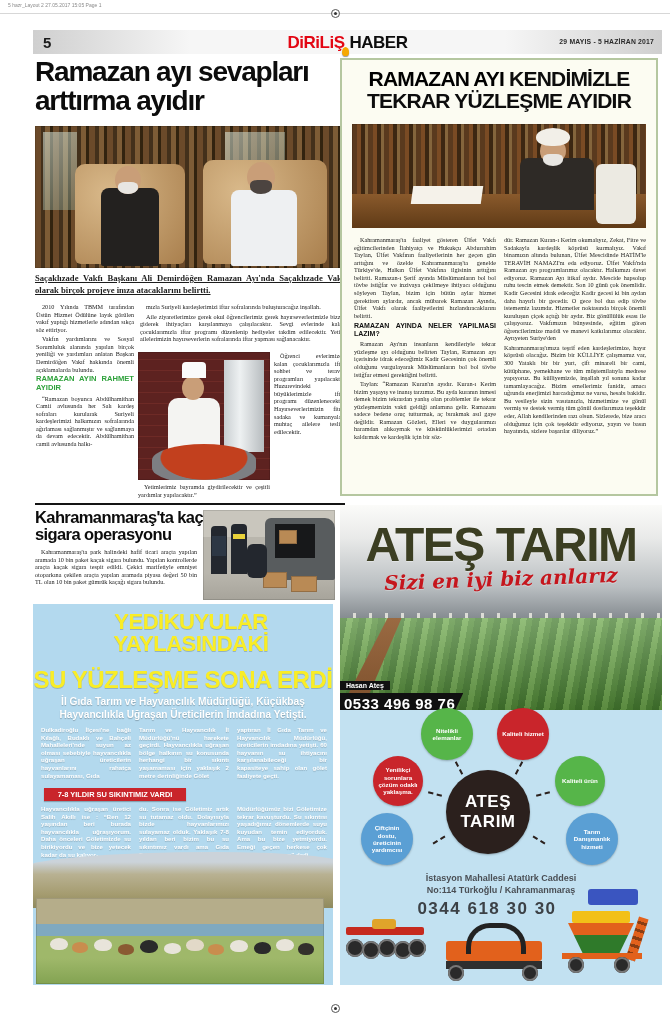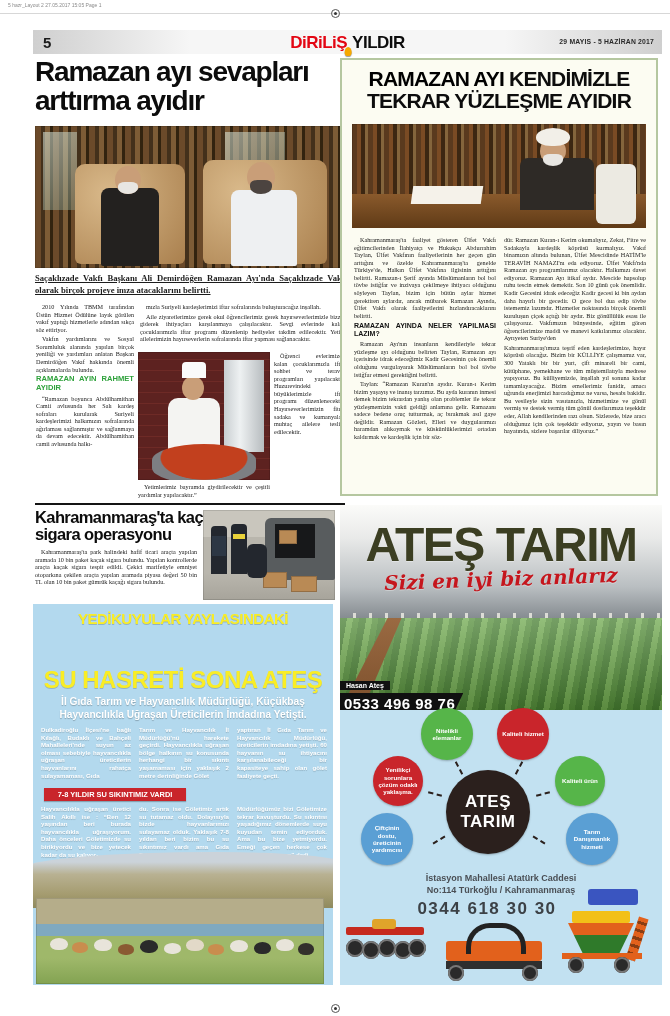--- a/index.html
+++ b/index.html
@@ -36,21 +36,21 @@
 
   
   .greenbox{background:#fcfcf2;border:2px solid #b5c7a0;}
   .hl-right{font-size:21px;font-weight:900;letter-spacing:-0.8px;line-height:1.05;text-align:center;color:#0d0d0d;}
   .hl-right .grn{color:#000000;}
 
   
   .bluebox{background:#b3d9ee;}
   .kick{color:#f9ed26;font-weight:900;text-align:center;line-height:1;letter-spacing:-0.5px;
         text-shadow:0 1px 0 rgba(0,0,0,.18);}
-  .k1{font-size:15px;}
+  .k1{font-size:22px;margin-left:8px;}
   .k2{font-size:39px;letter-spacing:-1px;}
   .k3{font-size:24px;}
   .wsub{color:#fff;font-weight:800;font-size:10.2px;line-height:1.25;text-align:center;
         text-shadow:0 1px 1px rgba(0,0,0,.25);}
   .wcol{color:#fff;font-weight:600;font-size:6.1px;line-height:1.25;text-shadow:0 1px 1px rgba(0,0,0,.2);}
   .redtag{background:#c9252b;color:#fff;font-weight:800;font-size:7.4px;text-align:center;
           padding:2px 0;box-shadow:0 1px 1px rgba(0,0,0,.25);}
 
   
   .ph{box-shadow:0 0 0 1px rgba(0,0,0,.12) inset;}
@@ -123,21 +123,21 @@
   <div class="abs regmark" style="left:331px;top:9px;">
       <span></span>
     </div>
   <div class="abs regmark" style="left:331px;top:1004px;">
       <span></span>
     </div>
 
   <div class="abs masthead" style="left:33px;top:30px;width:629px;height:24px;">
     <div class="abs pagenum" style="left:10px;top:4px;">5</div>
     <div class="abs logo" style="left:50%;top:3px;transform:translateX(-50%);">
-      <span class="red">DiRiLiŞ</span><span class="abs logodrop" style="margin-left:-2px;top:8px;display:inline-block;position:relative;"></span><span class="blk">YILDIR</span>
+      <span class="red">DiRiLiŞ</span><span class="abs logodrop" style="margin-left:-2px;top:8px;display:inline-block;position:relative;"></span><span class="blk">HABER</span>
     </div>
     <div class="abs issuedate" style="right:8px;top:8px;width:200px;">29 MAYIS - 5 HAZİRAN 2017</div>
   </div>
 
   <div class="abs hl-lead" style="left:35px;top:58px;width:312px;">Ramazan ayı sevapları arttırma ayıdır</div>
 
   <div class="abs ph shelf-bg ovh" style="left:35px;top:126px;width:310px;height:142px;">
     <div class="abs glass" style="left:190px;top:6px;width:60px;height:70px;"></div>
     <div class="abs glass" style="left:8px;top:6px;width:34px;height:78px;"></div>
     <div class="abs chair" style="left:40px;top:38px;width:110px;height:100px;"></div>
@@ -195,21 +195,21 @@
     <div class="abs boxb" style="left:88px;top:66px;width:26px;height:16px;"></div>
     <div class="abs cop" style="left:8px;top:16px;width:16px;height:48px;"></div>
     <div class="abs vest" style="left:9px;top:26px;width:14px;height:20px;"></div>
     <div class="abs cop" style="left:28px;top:14px;width:16px;height:50px;"></div>
     <div class="abs vesttag" style="left:30px;top:24px;width:12px;height:5px;"></div>
     <div class="abs cop" style="left:44px;top:34px;width:20px;height:34px;border-radius:6px;"></div>
   </div>
 
   <div class="abs bluebox ovh" style="left:33px;top:604px;width:300px;height:381px;">
     <div class="abs kick k1" style="left:0;top:7px;width:300px;">YEDİKUYULAR YAYLASINDAKİ</div>
-    <div class="abs kick k3" style="left:0;top:64px;width:300px;">SU HASRETİ SONA ATEŞ</div>
+    <div class="abs kick k3" style="left:0;top:64px;width:300px;">SU YÜZLEŞME SONA ERDİ</div>
     <div class="abs wsub" style="left:8px;top:92px;width:284px;">İl Gıda Tarım ve Hayvancılık Müdürlüğü, Küçükbaş Hayvancılıkla Uğraşan Üreticilerin İmdadına Yetişti.</div>
 
     <div class="abs wcol just ovh" style="left:8px;top:122px;width:90px;height:58px;">Dulkadiroğlu İlçesi'ne bağlı Kılağlı, Budaklı ve Bahçeli Mahalleleri'nde suyun az olması sebebiyle hayvancılıkla uğraşan üreticilerin hayvanlarını rahatça sulayamaması, Gıda</div>
     <div class="abs wcol just ovh" style="left:106px;top:122px;width:90px;height:58px;">Tarım ve Hayvancılık İl Müdürlüğü'nü harekete geçirdi. Hayvancılıkla uğraşan bölge halkının su konusunda herhangi bir sıkıntı yaşamaması için yaklaşık 2 metre derinliğinde Gölet</div>
     <div class="abs wcol just ovh" style="left:204px;top:122px;width:90px;height:58px;">yaptıran İl Gıda Tarım ve Hayvancılık Müdürlüğü, üreticilerin imdadına yetişti. 60 hayvanın su ihtiyacını karşılanabileceği bir kapasiteye sahip olan gölet faaliyete geçti.</div>
 
     <div class="abs redtag" style="left:11px;top:184px;width:142px;">7-8 YILDIR SU SIKINTIMIZ VARDI</div>
 
     <div class="abs wcol just ovh" style="left:8px;top:201px;width:90px;height:58px;">Hayvancılıkla uğraşan üretici Salih Akıllı ise : “Ben 12 yaşından beri burada hayvancılıkla uğraşıyorum. Daha önceleri Göletimizde su birikiyordu ve bize yetecek kadar da su kalıyor-</div>
     <div class="abs wcol just ovh" style="left:106px;top:201px;width:90px;height:58px;">du. Sonra ise Göletimiz artık su tutamaz oldu. Dolayısıyla bizde hayvanlarımızı sulayamaz olduk. Yaklaşık 7-8 yıldan beri bizim bu su sıkıntımız vardı ama Gıda Tarım ve Hayvancılık İl</div>

